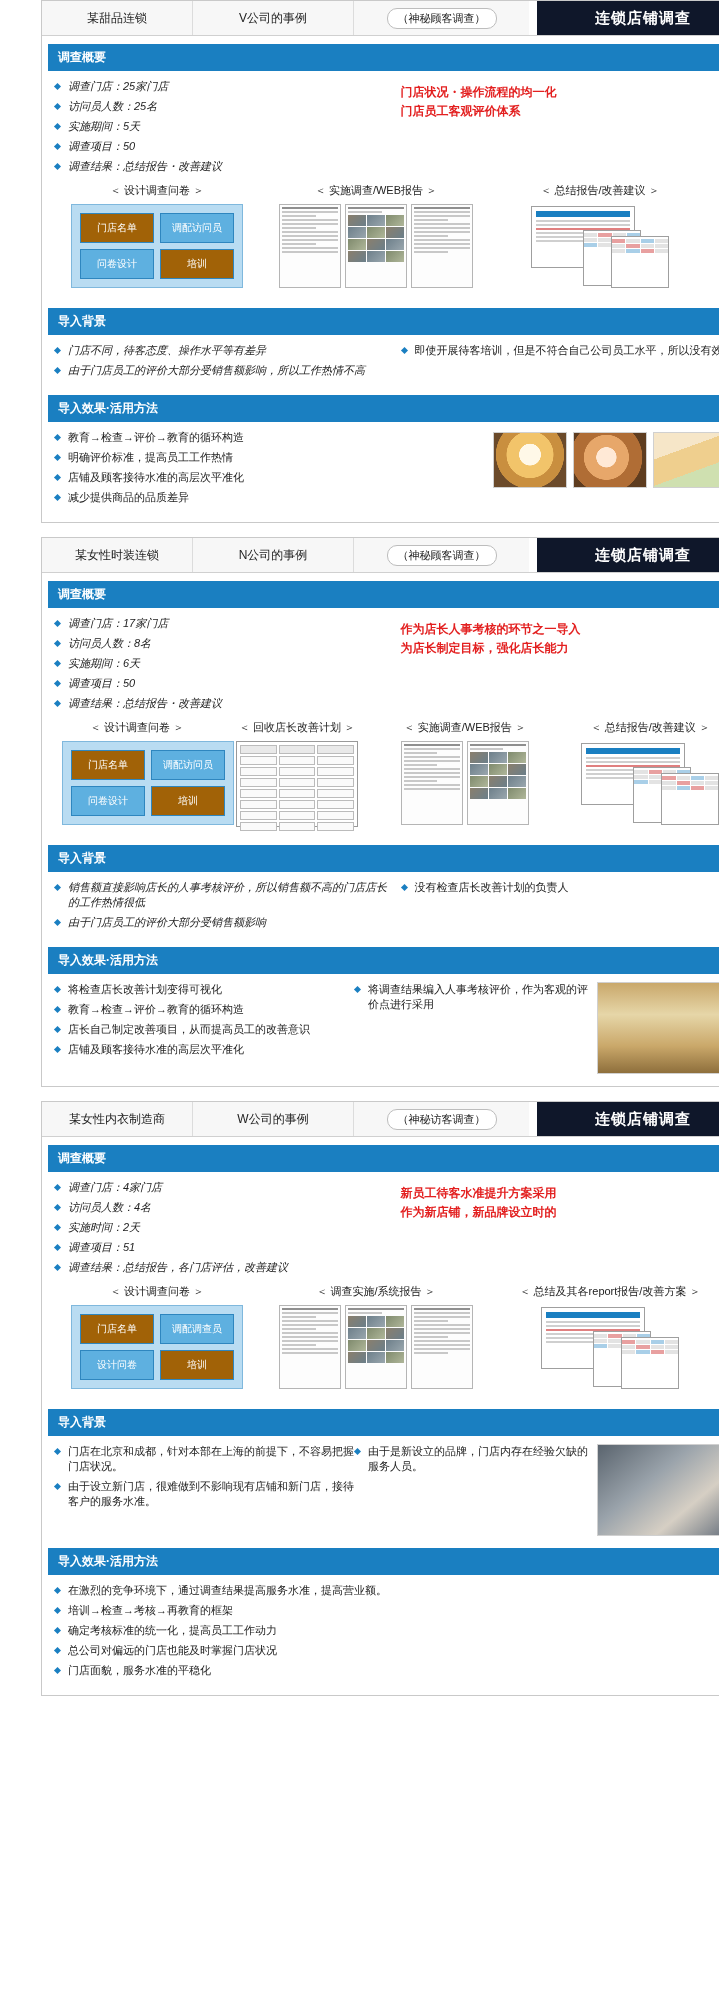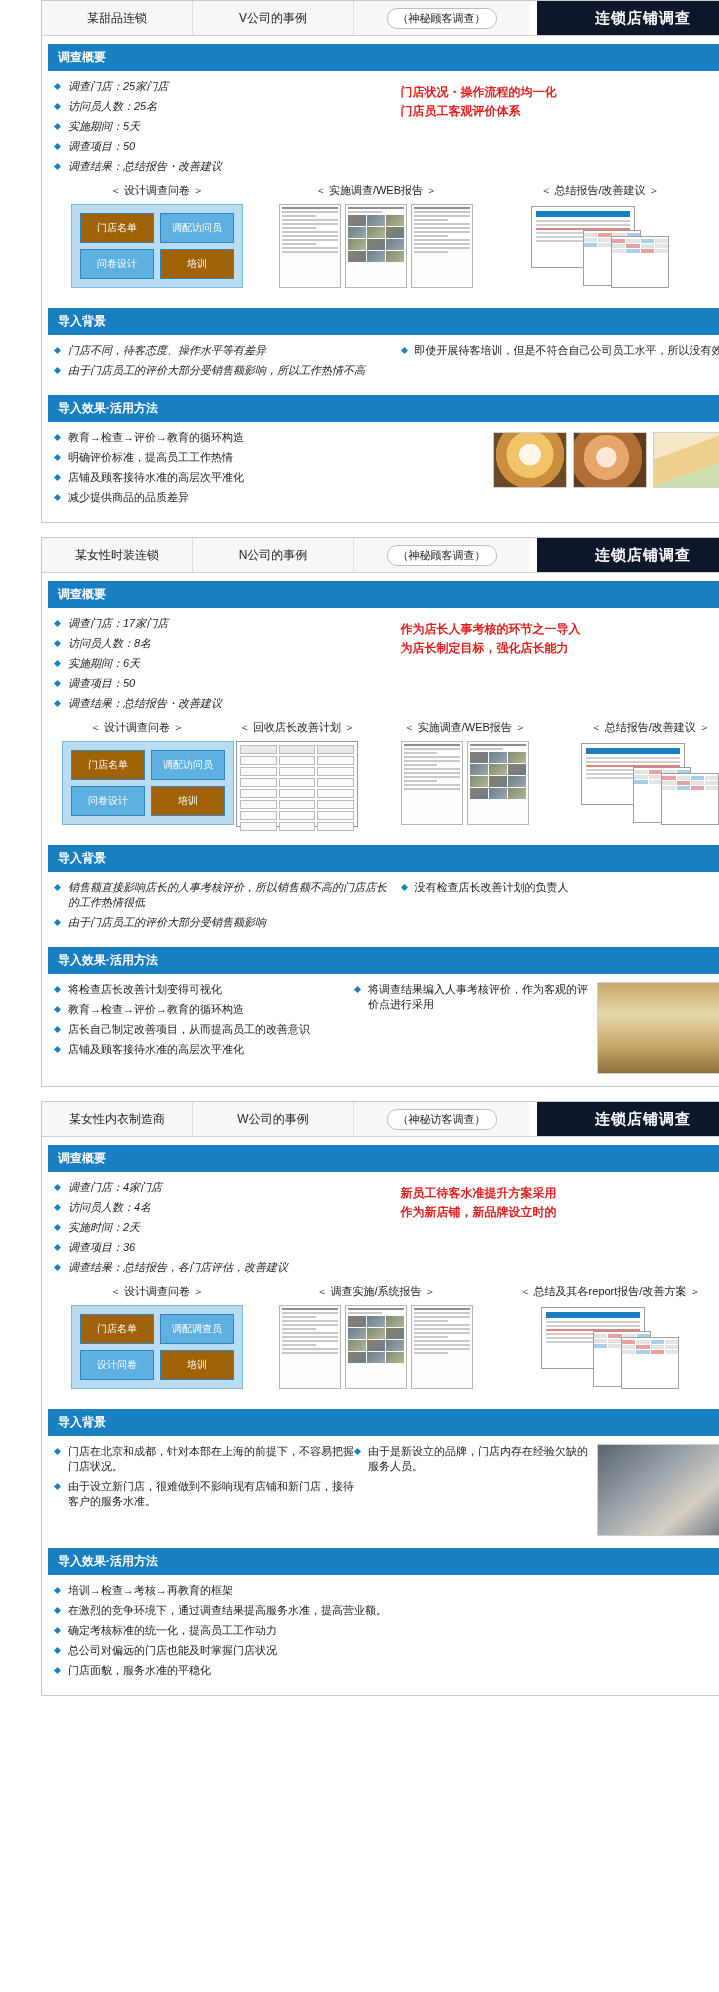--- a/index.html
+++ b/index.html
@@ -712,21 +712,21 @@
     </div>
 
     <div class="sec-bar">调查概要</div>
     <div class="sec-body">
       <div class="two-col">
         <div class="col-left">
           <ul class="bullets">
             <li>调查门店：4家门店</li>
             <li>访问员人数：4名</li>
             <li>实施时间：2天</li>
-            <li>调查项目：36</li>
+            <li>调查项目：51</li>
             <li>调查结果：总结报告，各门店评估，改善建议</li>
           </ul>
         </div>
         <div class="col-right" style="padding-top:4px;">
           <div class="red-note">新员工待客水准提升方案采用</div>
           <div class="red-note">作为新店铺，新品牌设立时的</div>
         </div>
       </div>
 
       <div class="diagram-row">
@@ -867,22 +867,22 @@
           <div class="photo-lg meeting"></div>
         </div>
       </div>
     </div>
 
     <div class="sec-bar">导入效果·活用方法</div>
     <div class="sec-body">
       <div class="row-flex">
         <div style="width:430px;">
           <ul class="bullets">
+            <li>在激烈的竞争环境下，通过调查结果提高服务水准，提高营业额。</li>
             <li>培训→检查→考核→再教育的框架</li>
-            <li>在激烈的竞争环境下，通过调查结果提高服务水准，提高营业额。</li>
             <li>确定考核标准的统一化，提高员工工作动力</li>
             <li>总公司对偏远的门店也能及时掌握门店状况</li>
             <li>门店面貌，服务水准的平稳化</li>
           </ul>
         </div>
         <div class="grow"></div>
       </div>
     </div>
   </div>
 

